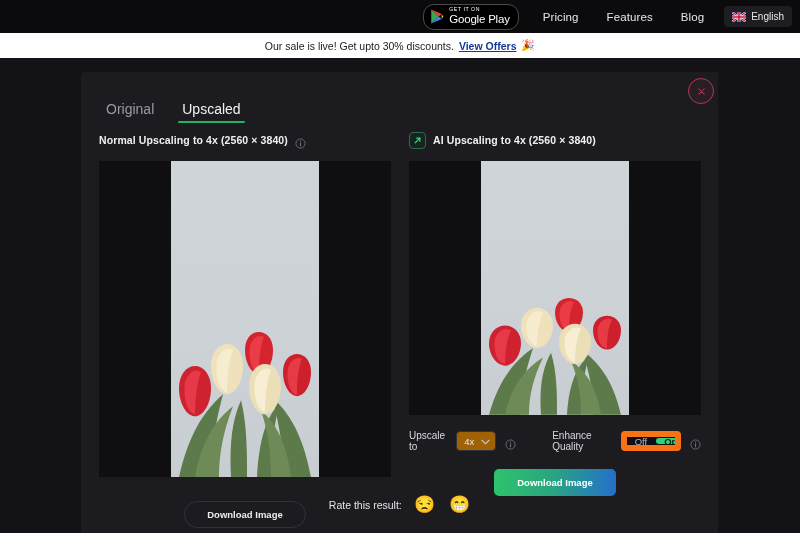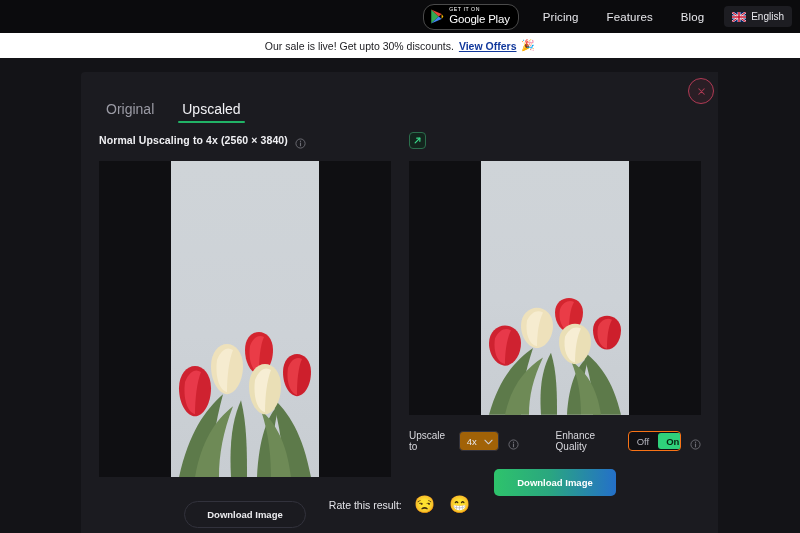--- a/index.html
+++ b/index.html
@@ -137,21 +137,21 @@
   .ctl-label { font-size: 10px; color: #d9d9de; }
   .select {
     display: flex; align-items: center; gap: 7px;
     background: #a16207; border: 1px solid #32323c; border-radius: 4px;
     height: 20px; padding: 0 5px 0 7px; cursor: pointer;
   }
   .select span { font-size: 9.5px; color: #e7e7ec; }
   .ctl-gap { width: 22px; }
   .toggle {
     display: flex; align-items: center; background: #101014;
-    border: 1px solid #f97316; border-radius: 4px; height: 20px;
+    border: 6px solid #f97316; border-radius: 4px; height: 20px;
     overflow: hidden; cursor: pointer;
   }
   .toggle .seg { font-size: 9.5px; padding: 0 8px; height: 100%;
     display: flex; align-items: center; color: #b6b6bf; }
   .toggle .seg.on { background: #2fd17b; color: #07220f; font-weight: bold;
     border-radius: 3px; margin: 1px; height: calc(100% - 2px); }
 
   
   .rating {
     position: absolute; left: 0; right: 0; top: 424px;
@@ -277,20 +277,21 @@
           </div>
 
           <div class="panel-col">
             <div class="panel-head">
               <span class="ai-icon">
                 <svg viewBox="0 0 14 14" width="11" height="11">
                   <path d="M4 10 L10 4" stroke="#3ad98a" stroke-width="1.5" stroke-linecap="round"></path>
                   <path d="M6 4 H10 V8" fill="none" stroke="#3ad98a" stroke-width="1.5" stroke-linecap="round" stroke-linejoin="round"></path>
                 </svg>
               </span>
+              <span class="panel-title">AI Upscaling to 4x (2560 × 3840)</span>
             </div>
 
             <div class="img-card tall">
               <div class="photo">
                 <div class="bouquet">
                   <svg viewBox="0 0 148 145" preserveAspectRatio="none">
                     <g fill="#5d7a4a">
                       <path d="M8 145 C18 100 34 78 52 62 C44 92 40 118 40 145 Z"></path>
                       <path d="M140 145 C132 102 118 80 100 64 C110 94 112 120 112 145 Z"></path>
                       <path d="M60 145 C58 108 62 86 70 68 C76 92 76 120 76 145 Z"></path>

